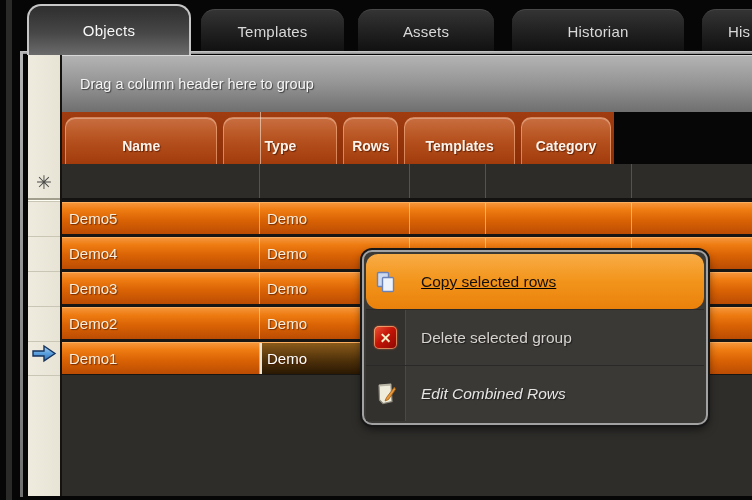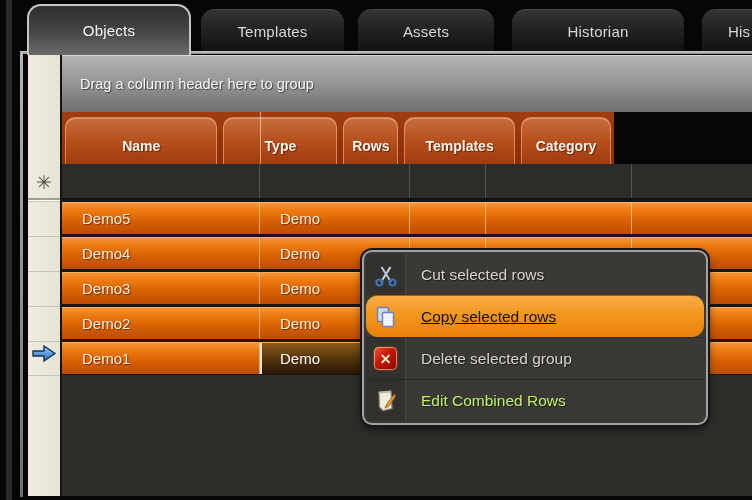--- a/index.html
+++ b/index.html
@@ -62,21 +62,21 @@
     background:#2e2d2a; z-index:1; }
 
   .new-row { position:absolute; left:62px; top:164px; width:690px; height:36px;
     background:#2e2c29; display:flex; z-index:2; border-bottom:2px solid #131210; }
   .new-row .cell { border-right:1px solid #555350; height:100%; }
 
   .data-row { position:absolute; left:62px; width:690px; height:32px; display:flex; z-index:2;
     background:linear-gradient(180deg,#f5953a 0%,#ee7c12 22%,#da6304 55%,#bb4c03 100%);
     border-top:1px solid #f9ae60; }
   .cell { position:relative; display:flex; align-items:center; overflow:hidden; }
-  .cell span { padding-left:20px; color:#f7eedd; font-size:15px;
+  .cell span { padding-left:7px; color:#f7eedd; font-size:15px;
     text-shadow:1px 1px 1px rgba(70,20,0,.65); white-space:nowrap; }
   .data-row .cell { border-right:1px solid rgba(255,235,205,.5); }
   .cell.focused { background:linear-gradient(180deg,#8a5a1a 0%,#50320a 55%,#2a1803 100%);
     box-shadow:inset 2px 0 0 #ece5d2; }
   .cell.focused span { color:#ffffff; }
   .w0{width:198px}.w1{width:150px}.w2{width:76px}.w3{width:146px}.w4{width:120px;border-right:none!important}
 
   
   .context-menu { position:absolute; left:362px; top:250px; width:346px; height:175px;
     background:#3b3936; border:2px solid #a2a2a2; border-radius:10px;
@@ -85,21 +85,21 @@
   .menu-item { flex:1; display:flex; align-items:stretch; }
   .menu-item + .menu-item { border-top:1px solid rgba(0,0,0,.28); }
   .icon-box { width:40px; flex:0 0 40px; background:#33312e; border-right:1px solid #4b4946;
     display:flex; align-items:center; justify-content:center; }
   .menu-label { display:flex; align-items:center; padding-left:15px; font-size:15.5px;
     color:#d6d3cf; text-shadow:1px 1px 1px rgba(0,0,0,.5); }
   .menu-item.highlighted { background:linear-gradient(180deg,#f9ac46 0%,#f2951c 48%,#ea810b 100%);
     border-radius:12px;text-decoration:underline; }
   .menu-item.highlighted .icon-box { background:transparent; border-right-color:transparent; }
   .menu-item.highlighted .menu-label { color:#16100a; text-shadow:none; font-weight:400; }
-  .menu-item.disabled .menu-label { color:#bef264; }
+  .menu-item.disabled .menu-label { color:#e5e5e5;font-style:italic; }
 
   .delete-glyph { width:23px; height:23px; border-radius:5px;
     background:linear-gradient(135deg,#ef5a3a 0%,#c41507 45%,#8c0703 100%);
     box-shadow:inset 0 0 0 1px rgba(255,230,160,.55), 0 0 2px rgba(255,120,60,.6);
     display:flex; align-items:center; justify-content:center;
     color:#f7edc6; font-size:14px; font-weight:700; }
 </style>
 </head>
 <body>
 
@@ -223,31 +223,20 @@
     <div class="cell w1 focused">
         <span>Demo</span>
       </div>
     <div class="cell w2"></div>
     <div class="cell w3"></div>
     <div class="cell w4"></div>
   </div>
 
   <div class="context-menu">
 
-    <div class="menu-item">
-      <div class="icon-box">
-        <svg width="24" height="24" viewBox="0 0 24 24">
-          <path d="M7 19 L16.5 4" stroke="#cdd8e6" stroke-width="2"></path>
-          <path d="M17 19 L7.5 4" stroke="#b9c6d8" stroke-width="2"></path>
-          <circle cx="5.5" cy="19.5" r="3" fill="none" stroke="#3d72b8" stroke-width="2.2"></circle>
-          <circle cx="18.5" cy="19.5" r="3" fill="none" stroke="#3d72b8" stroke-width="2.2"></circle>
-        </svg>
-      </div>
-      <div class="menu-label">Cut selected rows</div>
-    </div>
 
     <div class="menu-item highlighted">
       <div class="icon-box">
         <svg width="24" height="24" viewBox="0 0 24 24">
           <rect x="3.5" y="2.5" width="11" height="14" rx="1" fill="#cdd9ef" stroke="#6b82b8" stroke-width="1.4"></rect>
           <rect x="8.5" y="7.5" width="11" height="14" rx="1" fill="#edf2fb" stroke="#6b82b8" stroke-width="1.4"></rect>
         </svg>
       </div>
       <div class="menu-label">Copy selected rows</div>
     </div>

